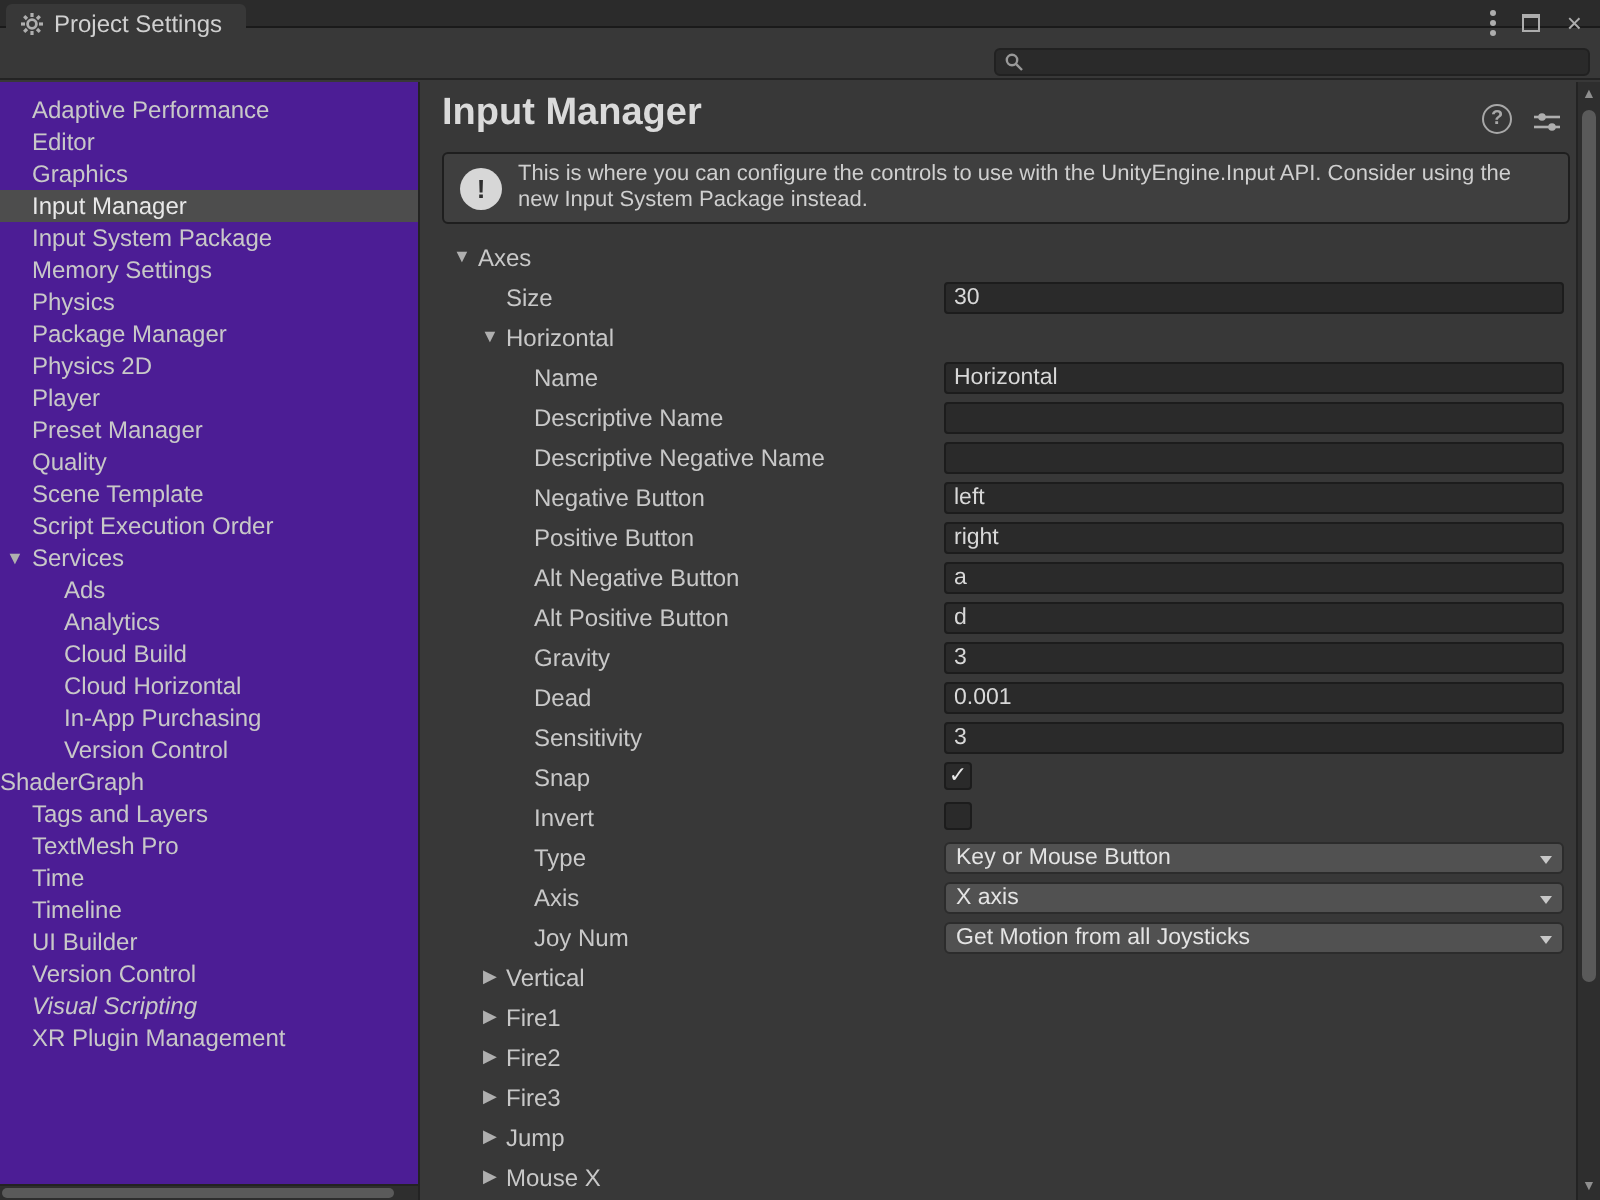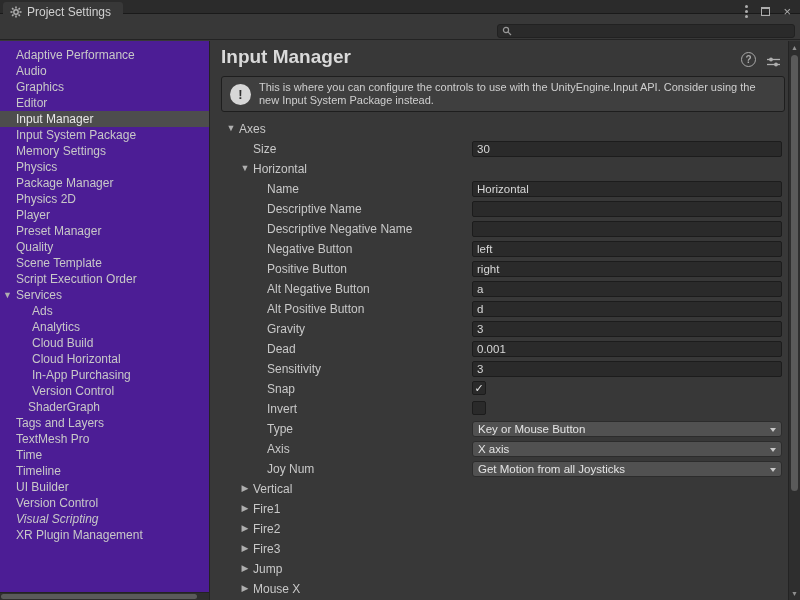--- a/index.html
+++ b/index.html
@@ -106,42 +106,41 @@
           <line x1="6.1" y1="6.1" x2="9" y2="9" stroke="#999999" stroke-width="1.2"></line>
         </svg>
       </span>
       <input value="" placeholder="" style="">
     </div>
   </div>
 
   <div class="sidebar">
     <div>
         <div class="sb-item" style="padding-left: 16px;"><span>Adaptive Performance</span></div>
-        <div class="sb-item" style="padding-left: 16px;"><span>Audio</span></div>
+        <div class="sb-item" style="padding-left: 16px;"><span>Editor</span></div>
         <div class="sb-item" style="padding-left: 16px;"><span>Graphics</span></div>
-        <div class="sb-item" style="padding-left: 16px;"><span>Editor</span></div>
         <div class="sb-item selected" style="padding-left: 16px;"><span>Input Manager</span></div>
         <div class="sb-item" style="padding-left: 16px;"><span>Input System Package</span></div>
         <div class="sb-item" style="padding-left: 16px;"><span>Memory Settings</span></div>
         <div class="sb-item" style="padding-left: 16px;"><span>Physics</span></div>
         <div class="sb-item" style="padding-left: 16px;"><span>Package Manager</span></div>
         <div class="sb-item" style="padding-left: 16px;"><span>Physics 2D</span></div>
         <div class="sb-item" style="padding-left: 16px;"><span>Player</span></div>
         <div class="sb-item" style="padding-left: 16px;"><span>Preset Manager</span></div>
         <div class="sb-item" style="padding-left: 16px;"><span>Quality</span></div>
         <div class="sb-item" style="padding-left: 16px;"><span>Scene Template</span></div>
         <div class="sb-item" style="padding-left: 16px;"><span>Script Execution Order</span></div>
         <div class="sb-item" style="padding-left: 16px;"><span class="tri" style="left: 3px;">▼</span><span>Services</span></div>
         <div class="sb-item" style="padding-left: 32px;"><span>Ads</span></div>
         <div class="sb-item" style="padding-left: 32px;"><span>Analytics</span></div>
         <div class="sb-item" style="padding-left: 32px;"><span>Cloud Build</span></div>
         <div class="sb-item" style="padding-left: 32px;"><span>Cloud Horizontal</span></div>
         <div class="sb-item" style="padding-left: 32px;"><span>In-App Purchasing</span></div>
         <div class="sb-item" style="padding-left: 32px;"><span>Version Control</span></div>
-        <div class="sb-item" style="padding-left: 28px;"><span>ShaderGraph</span></div>
+        <div class="sb-item" style="padding-left: 0;"><span>ShaderGraph</span></div>
         <div class="sb-item" style="padding-left: 16px;"><span>Tags and Layers</span></div>
         <div class="sb-item" style="padding-left: 16px;"><span>TextMesh Pro</span></div>
         <div class="sb-item" style="padding-left: 16px;"><span>Time</span></div>
         <div class="sb-item" style="padding-left: 16px;"><span>Timeline</span></div>
         <div class="sb-item" style="padding-left: 16px;"><span>UI Builder</span></div>
         <div class="sb-item" style="padding-left: 16px;"><span>Version Control</span></div>
         <div class="sb-item" style="padding-left: 16px; font-style: italic;"><span>Visual Scripting</span></div>
         <div class="sb-item" style="padding-left: 16px;"><span>XR Plugin Management</span></div>
       </div>
   </div>

